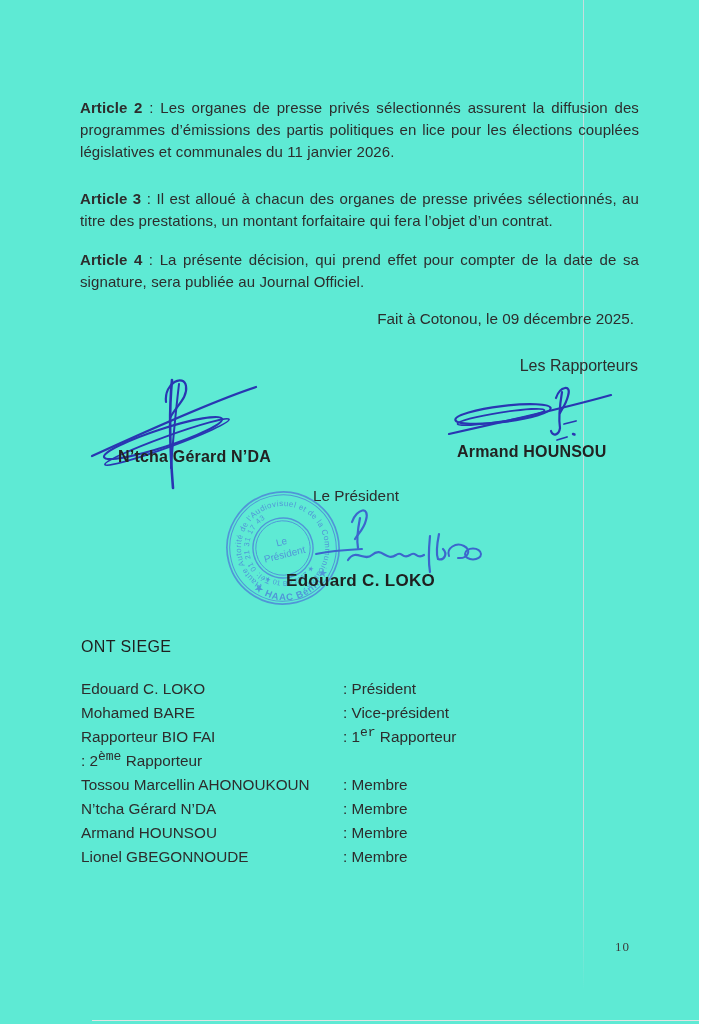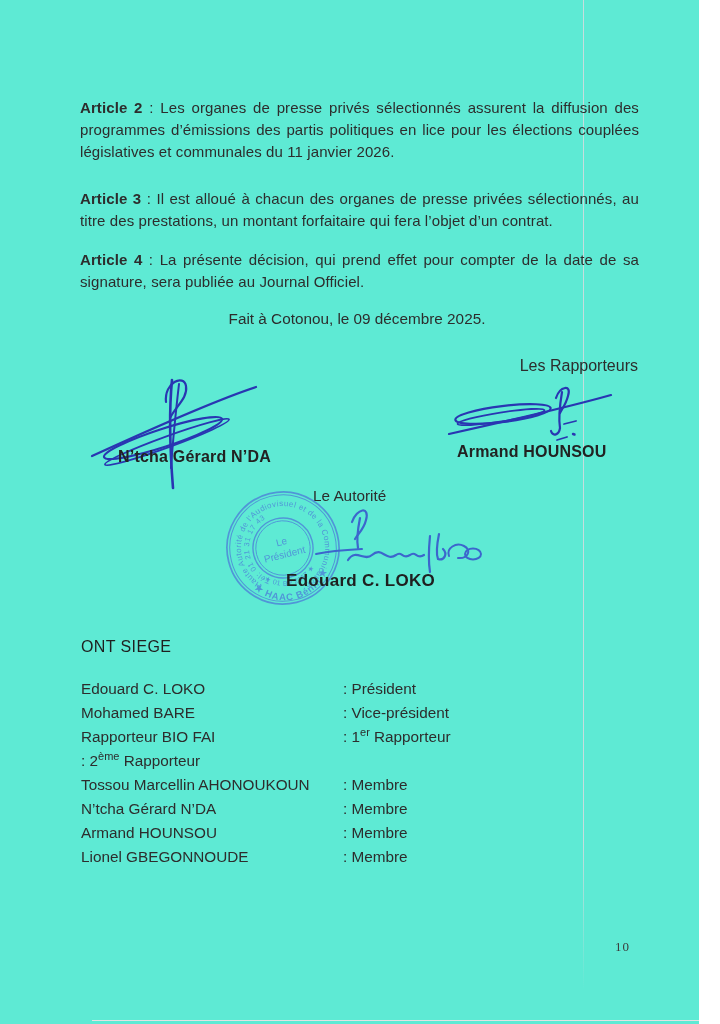--- a/index.html
+++ b/index.html
@@ -21,21 +21,21 @@
     position:absolute;left:80px;width:559px;
     margin:0;
     text-align:justify;
     font-size:15px;line-height:21.8px;
     letter-spacing:0.1px;
     color:var(--text);
   }
   .article strong{font-weight:700;}
   .dateline{
     position:absolute;left:80px;top:310px;width:554px;
-    margin:0;text-align:center;font-size:15.3px;color:var(--text);
+    margin:0;text-align:right;font-size:15.3px;color:var(--text);
   }
   .rapporteurs-heading{
     position:absolute;left:80px;top:357px;width:558px;
     margin:0;text-align:right;font-size:16px;color:var(--text);
   }
   .sig{position:absolute;}
   .sig path,.sig ellipse{fill:none;stroke:var(--ink);stroke-linecap:round;stroke-linejoin:round;}
   .sig-pres path,.sig-pres ellipse{stroke:var(--ink-pres);}
   .sig-name{
     position:absolute;margin:0;font-weight:700;font-size:16px;color:#222;
@@ -54,21 +54,21 @@
   .attendance-heading{
     position:absolute;left:81px;top:638px;margin:0;
     font-weight:400;font-size:16px;letter-spacing:0.4px;color:#1f1f1f;
   }
   .members{
     position:absolute;left:81px;top:677px;width:480px;
   }
   .member-row{display:flex;height:24px;align-items:center;font-size:15.3px;color:var(--text);}
   .member-name{width:262px;white-space:nowrap;}
   .member-role{white-space:nowrap;}
-  .member-role sup{font-size:11px;vertical-align:super;line-height:0;}
+  .member-role sup{font-size:13px;vertical-align:super;line-height:0;font-family:Liberation Mono, monospace;}
   .page-number{
     position:absolute;left:615px;top:939px;margin:0;
     font-family:"Liberation Serif", serif;font-size:13px;color:#3c3c3c;letter-spacing:1px;
   }
   .scan-line-v{
     position:absolute;left:583px;top:0;width:1px;height:990px;
     background:linear-gradient(#d7dbde 0 85%, rgba(215,219,222,0) 100%);
     opacity:0.85;
   }
   .scan-line-pink{
@@ -114,21 +114,21 @@
     <ellipse cx="56" cy="35" rx="44" ry="4.5" transform="rotate(-9 56 35)" stroke-width="1.8"></ellipse>
     <path d="M4,52 C40,44 120,26 166,13" stroke-width="2.2"></path>
     <path d="M117,10 C115,22 113,34 115,46 C114,53 108,55 106,49" stroke-width="2.2"></path>
     <path d="M111,16 C115,4 127,2 123,14 C121,22 117,27 115,31" stroke-width="2.2"></path>
     <path d="M119,42 L131,39" stroke-width="1.8"></path>
     <path d="M112,58 L122,55" stroke-width="1.8"></path>
     <path d="M128,52 l1.5,0.5" stroke-width="2.4"></path>
   </svg>
   <p class="sig-name" style="left:457px;top:443px">Armand HOUNSOU</p>
 
-  <p class="president-heading">Le Autorité</p>
+  <p class="president-heading">Le Président</p>
 
   <svg class="stamp" viewBox="0 0 142 142">
     <defs>
       <path id="arcOuter" d="M 71,71 m -42,0 a 42,42 0 1,1 84,0 a 42,42 0 1,1 -84,0"></path>
       <path id="arcTel" d="M 71,71 m -34,0 a 34,34 0 1,1 68,0 a 34,34 0 1,1 -68,0"></path>
       <path id="arcBP" d="M 40,89 A 34,34 0 0 0 102,89"></path>
       <path id="arcBottom" d="M 27,88 A 45,45 0 0 0 115,88"></path>
     </defs>
     <g transform="rotate(-14 71 71)">
       <circle cx="71" cy="71" r="56" stroke-width="1.7"></circle>

